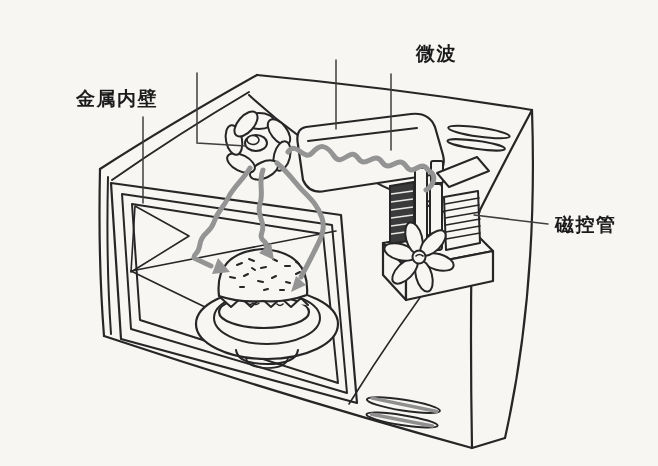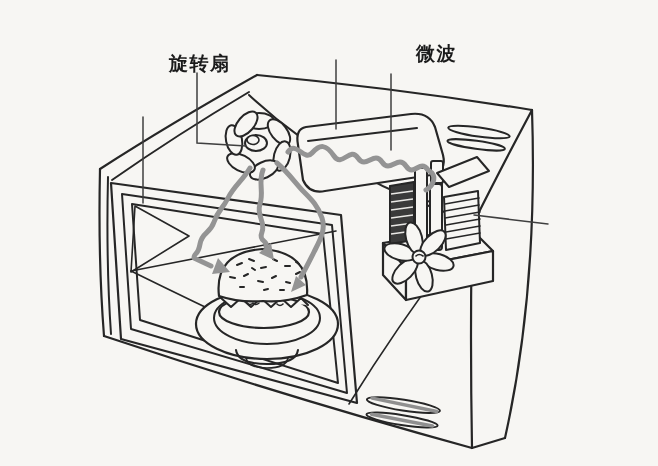--- a/index.html
+++ b/index.html
@@ -161,15 +161,16 @@
 
     <g>
       <path class="pointer" d="M143,117 L143,203"></path>
       <path class="pointer" d="M197,73 L197,143 L246,146"></path>
       <path class="pointer" d="M336,60 L336,129"></path>
       <path class="pointer" d="M391,74 L391,150"></path>
       <path class="pointer" d="M474,215 L548,224"></path>
     </g>
   </svg>
 
-  <div class="lbl" style="left:169px;top:53px;">旋转扇</div>
+  <div class="lbl" style="left:76px;top:88px;">金属内壁</div>
   <div class="lbl" style="left:416px;top:43px;">微波</div>
+  <div class="lbl" style="left:555px;top:214px;">磁控管</div>
 </div>
 
 </body></html>

